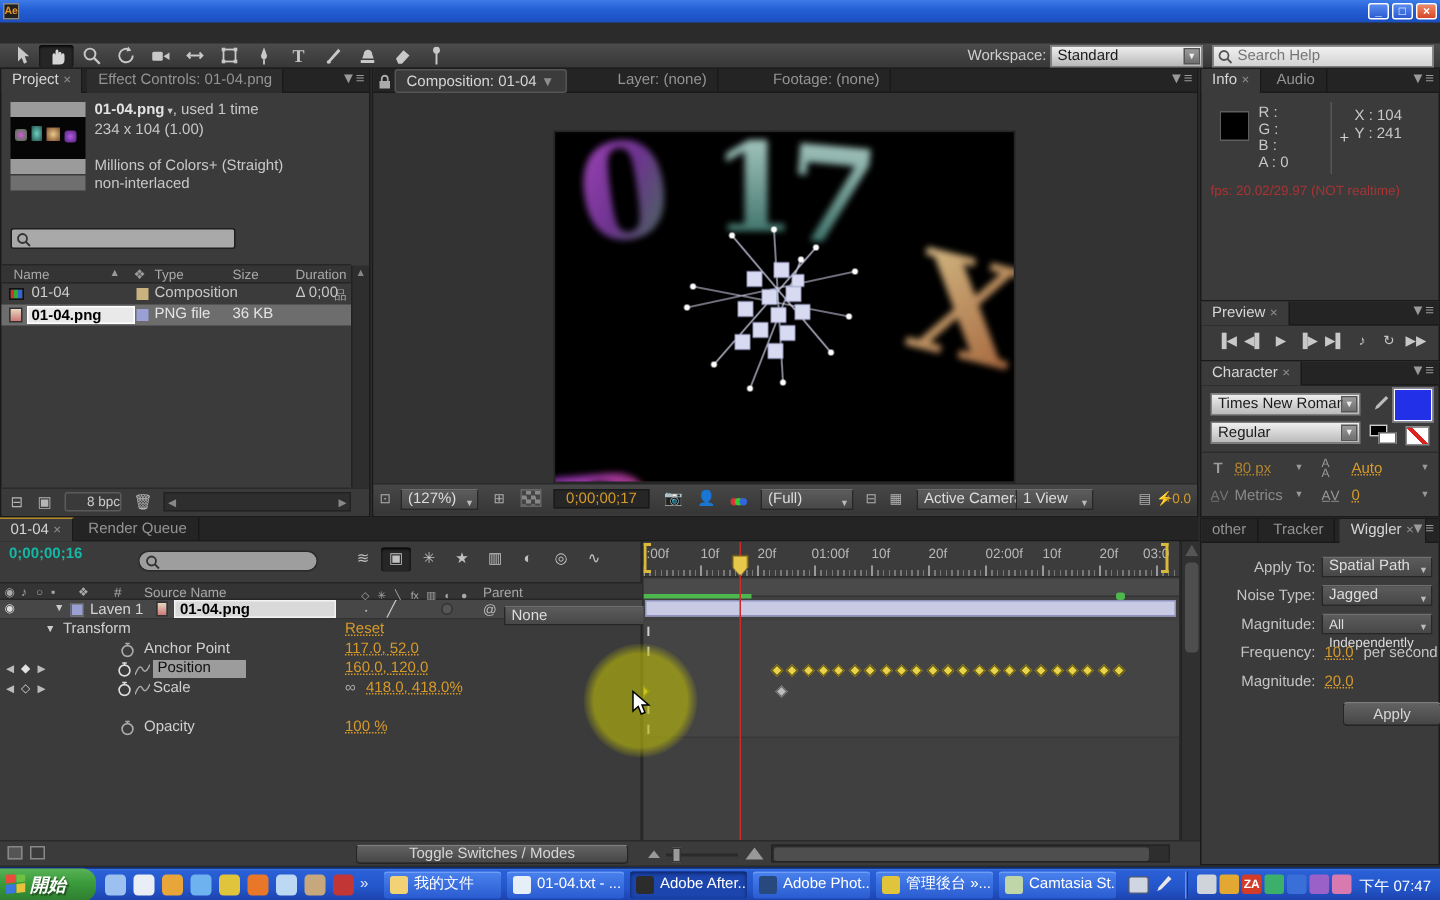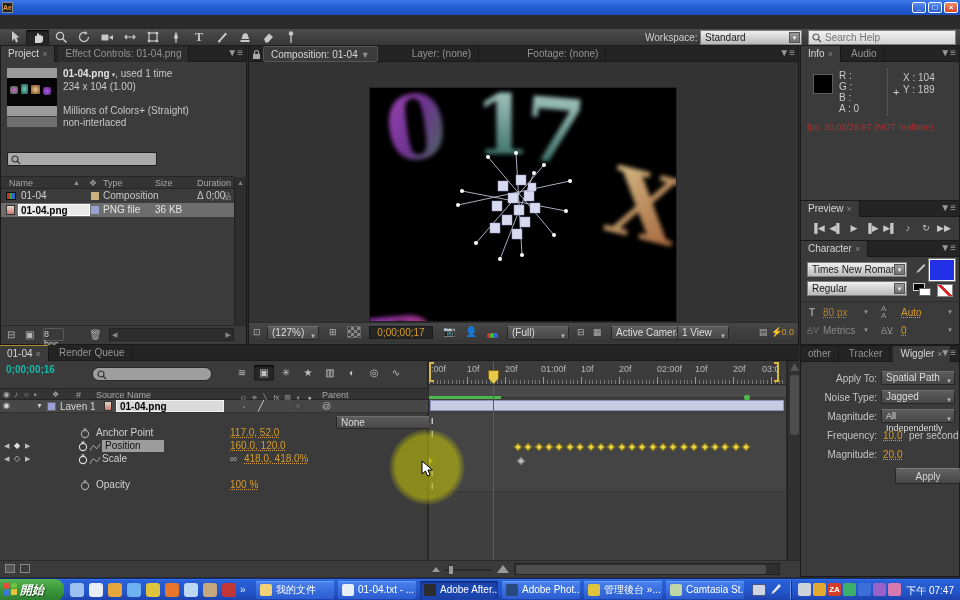--- a/index.html
+++ b/index.html
@@ -186,38 +186,38 @@
     </div>
 
     <div class="abs" style="left:233px;top:131px;width:12px;height:166px;background:#2e2e2e;border-left:1px solid #222">
       <span class="abs" style="left:2px;top:2px;font-size:7px;color:#888">▲</span>
       <span class="abs" style="left:2px;bottom:2px;font-size:7px;color:#888">▼</span>
     </div>
 
     <div class="abs" style="left:0;top:279px;width:245px;height:18px;background:#3a3a3a;border-top:1px solid #2a2a2a">
       <span class="abs" style="left:6px;top:3px;color:#b5b5b5;font-size:10px">⊟</span>
       <span class="abs" style="left:24px;top:3px;color:#b5b5b5;font-size:10px">▣</span>
-      <span class="abs" style="left:42px;top:2px;width:21px;height:13px;border:1px solid #5a5a5a;border-radius:2px;text-align:left;font-size:9px;color:#ccc"><span>8 bpc</span></span>
+      <span class="abs" style="left:42px;top:2px;width:38px;height:13px;border:1px solid #5a5a5a;border-radius:2px;text-align:right;font-size:9px;color:#ccc"><span>8 bpc</span></span>
       <span class="abs" style="left:88px;top:3px;color:#b5b5b5;font-size:10px">🗑</span>
       <span class="abs" style="left:108px;top:2px;width:125px;height:13px;background:#2e2e2e;border:1px solid #222">
         <span class="abs" style="left:2px;top:2px;font-size:7px;color:#888">◀</span>
         <span class="abs" style="right:2px;top:2px;font-size:7px;color:#888">▶</span>
       </span>
     </div>
   </div>
 
   <div class="panelbg" style="left:248px;top:46px;width:551px;height:299px">
     <div class="tabstrip" style="left:0;top:0;width:549px;height:16px">
       <span class="abs" style="left:2px;top:3px"><svg width="10" height="11">
             <rect x="2" y="5" width="7" height="5" fill="#aaa"></rect>
             <path d="M3.5 5 V3.5 a2 2 0 0 1 4 0 V5" fill="none" stroke="#aaa" stroke-width="1.2"></path>
           </svg></span>
       <span class="tab active" style="margin-left:14px;border:1px solid #555;border-radius:2px"><span>Composition: 01-04</span><span class="x">▼</span></span>
       <span class="tab" style="margin-left:24px;background:transparent">Layer: (none)</span>
-      <span class="tab" style="margin-left:38px;background:transparent">Footage: (none)</span>
+      <span class="tab" style="margin-left:26px;background:transparent">Footage: (none)</span>
       <span class="pmenu">▼≡</span>
     </div>
     <div class="abs" style="left:10px;top:20px;height:13px;padding:0 7px;background:#4c4c4c;border:1px solid #5e5e5e;border-radius:2px;font-size:10px;line-height:12px;color:#d0d0d0">01-04</div>
 
     <div class="abs" style="left:0;top:16px;width:549px;height:260px;background:#333">
 
       <div class="abs" style="left:121px;top:26px;width:306px;height:233px;background:#000;overflow:hidden;outline:1px solid #222">
         <svg width="306" height="233">
           <defs>
             <linearGradient id="g1" x1="0" y1="0" x2="1" y2="1">
@@ -321,21 +321,21 @@
     <div class="abs" style="left:38px;top:24px;font-size:10px;line-height:11px">
       <div>R :</div>
         <div>G :</div>
         <div>B :</div>
         <div>A : 0</div>
     </div>
     <div class="abs" style="left:86px;top:22px;width:1px;height:48px;background:#565656"></div>
     <span class="abs" style="left:92px;top:40px;color:#cfcfcf">+</span>
     <div class="abs" style="left:102px;top:26px;font-size:10px;line-height:12px">
       <div>X : 104</div>
-        <div>Y : 189</div>
+        <div>Y : 241</div>
     </div>
     <div class="abs" style="left:6px;top:76px;color:#a83434;font-size:9px">fps: 20.02/29.97 (NOT realtime)</div>
   </div>
 
   <div class="panelbg" style="left:800px;top:201px;width:160px;height:40px">
     <div class="tabstrip" style="left:0;top:0;width:158px;height:16px">
       <span class="tab active"><span>Preview</span><span class="x">×</span></span>
       <span class="pmenu">▼≡</span>
     </div>
     <div class="abs" id="transport" style="left:8px;top:20px;width:148px"><span style="display: inline-block; width: 18px; text-align: center; color: rgb(200, 200, 200); font-size: 9px;">▐◀</span><span style="display: inline-block; width: 18px; text-align: center; color: rgb(200, 200, 200); font-size: 9px;">◀▌</span><span style="display: inline-block; width: 18px; text-align: center; color: rgb(200, 200, 200); font-size: 9px;">▶</span><span style="display: inline-block; width: 18px; text-align: center; color: rgb(200, 200, 200); font-size: 9px;">▐▶</span><span style="display: inline-block; width: 18px; text-align: center; color: rgb(200, 200, 200); font-size: 9px;">▶▌</span><span style="display: inline-block; width: 18px; text-align: center; color: rgb(200, 200, 200); font-size: 9px;">♪</span><span style="display: inline-block; width: 18px; text-align: center; color: rgb(200, 200, 200); font-size: 9px;">↻</span><span style="display: inline-block; width: 18px; text-align: center; color: rgb(200, 200, 200); font-size: 9px;">▶▶</span></div>
@@ -403,23 +403,28 @@
       <span class="abs" style="left:36px;top:2px;font-size:7px;color:#ccc">▼</span>
       <span class="abs" style="left:47px;top:2px;width:9px;height:9px;background:#9aa0d4;border:1px solid #666"></span>
       <span class="abs" style="left:60px;top:1px;font-size:10px;color:#d6d6d6">Laven</span>
       <span class="abs" style="left:90px;top:1px;font-size:10px;color:#d6d6d6">1</span>
       <span class="abs" style="left:104px;top:1px;width:8px;height:10px;background:linear-gradient(#e8d8c0,#c77);border:1px solid #333"></span>
       <span class="abs" style="left:116px;top:0;width:108px;height:12px;background:#d9d9d9;border:1px solid #f2f2f2;color:#000;font-weight:bold;font-size:10px;padding-left:3px">01-04.png</span>
       <span class="abs" style="left:240px;top:2px;font-size:8px;color:#bbb">・</span>
       <span class="abs" style="left:258px;top:0px;font-size:10px;color:#ccc">╱</span>
       <span class="abs" style="left:294px;top:2px;width:8px;height:8px;border-radius:50%;background:#555;border:1px solid #333"></span>
       <span class="abs" style="left:322px;top:1px;font-size:9px;color:#bbb">@</span>
-      <span class="dd" style="left:336px;top:16px;width:104px;height:13px"><span>None</span><span class="ar">▼</span></span>
-    </div>
-
+      <span class="dd" style="left:336px;top:4px;width:104px;height:13px"><span>None</span><span class="ar">▼</span></span>
+    </div>
+
+    <div class="abs" style="left:0;top:53px;width:428px;height:13px">
+      <span class="abs" style="left:30px;top:2px;font-size:7px;color:#ccc">▼</span>
+      <span class="abs" style="left:42px;top:0;font-size:10px;color:#d0d0d0">Transform</span>
+      <span class="abs hot" style="left:230px;top:0;font-size:10px">Reset</span>
+    </div>
     <div class="abs" style="left:0;top:66px;width:428px;height:13px">
       <span class="abs" style="left:80px;top:1px"><svg width="10" height="11">
             <circle cx="5" cy="6" r="3.6" fill="none" stroke="#aaa" stroke-width="1.1"></circle>
             <path d="M5 2.4 V0.8 M3.5 1h3" stroke="#aaa" stroke-width="1"></path>
           </svg></span>
       <span class="abs" style="left:96px;top:0;font-size:10px;color:#d0d0d0">Anchor Point</span>
       <span class="abs hot" style="left:230px;top:0;font-size:10px">117.0, 52.0</span>
     </div>
     <div class="abs" style="left:0;top:79px;width:428px;height:13px">
       <span class="abs" style="left:4px;top:2px;font-size:7px;color:#bbb">◀</span>
@@ -525,20 +530,21 @@
   </div>
 
   <div class="abs" style="left:787px;top:361px;width:13px;height:199px;background:#303030;border-left:1px solid #222">
     <div class="abs" style="left:2px;top:2px;width:9px;height:8px;background:#555;clip-path:polygon(50% 0,100% 100%,0 100%)"></div>
     <div class="abs" style="left:2px;top:14px;width:9px;height:60px;background:#4e4e4e;border-radius:3px"></div>
   </div>
 
   <div class="abs" style="left:0;top:560px;width:800px;height:17px;background:#3b3b3b;border-top:1px solid #2a2a2a">
     <span class="abs" style="left:5px;top:3px;width:10px;height:9px;border:1px solid #888;background:#555"></span>
     <span class="abs" style="left:20px;top:3px;width:10px;height:9px;border:1px solid #888"></span>
+    <div class="btn3d" style="left:237px;top:2px;width:182px;height:13px;line-height:12px">Toggle Switches / Modes</div>
     <span class="abs" style="left:432px;top:6px;width:0;height:0;border-left:4px solid transparent;border-right:4px solid transparent;border-bottom:5px solid #999"></span>
     <div class="abs" style="left:444px;top:8px;width:48px;height:2px;background:#2a2a2a"></div>
     <div class="abs" style="left:448px;top:4px;width:6px;height:10px;background:#9a9a9a;border:1px solid #333"></div>
     <span class="abs" style="left:497px;top:4px;width:0;height:0;border-left:6px solid transparent;border-right:6px solid transparent;border-bottom:8px solid #999"></span>
     <div class="abs" style="left:514px;top:2px;width:266px;height:12px;background:#2e2e2e;border:1px solid #232323">
       <div class="abs" style="left:1px;top:1px;width:250px;height:9px;background:#4e4e4e;border-radius:2px"></div>
     </div>
   </div>
 
   <div class="panelbg" style="left:800px;top:345px;width:160px;height:232px;border-top:1px solid #1a1a1a">

